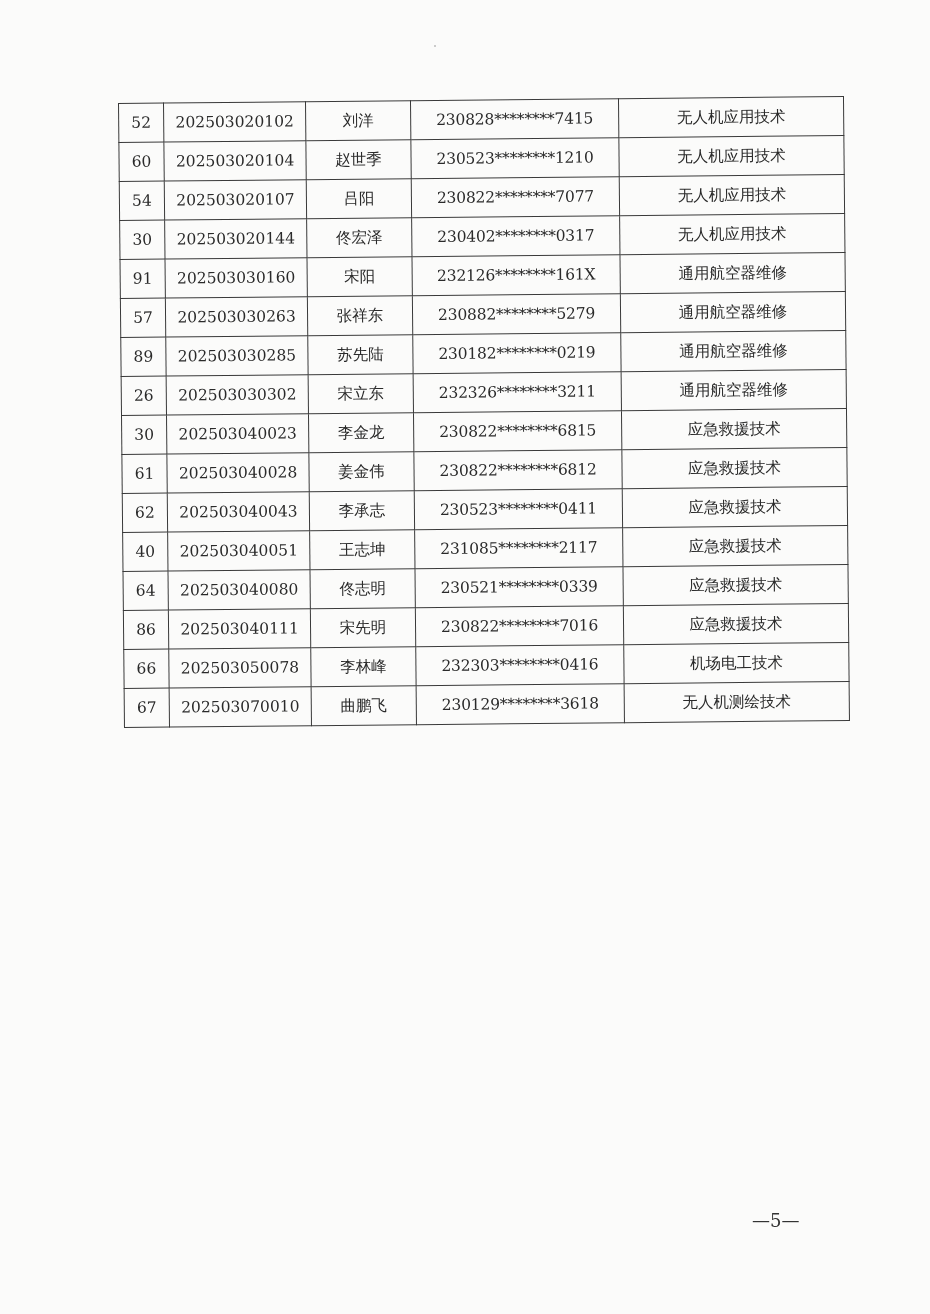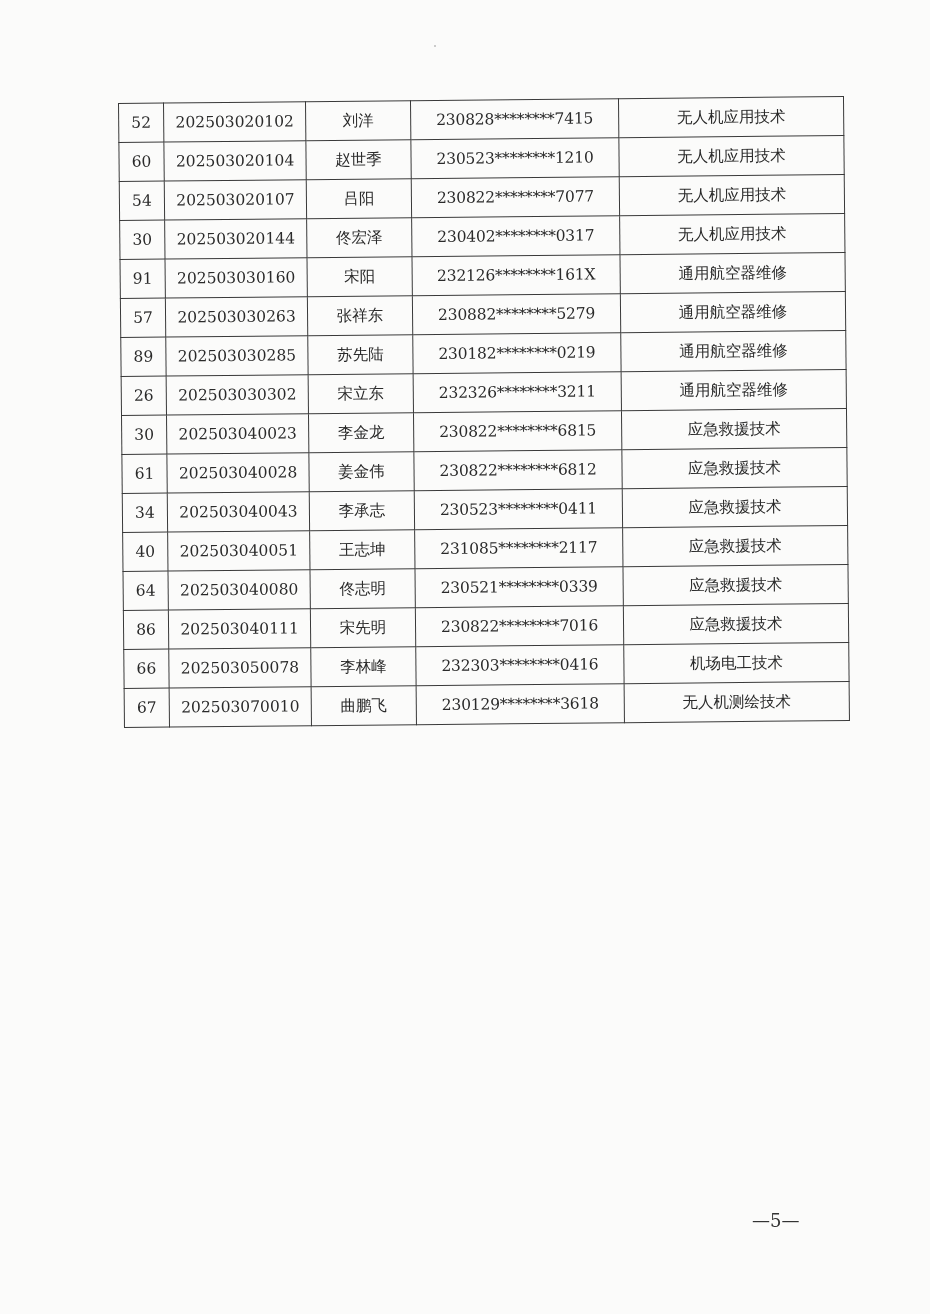--- a/index.html
+++ b/index.html
@@ -103,21 +103,21 @@
     <td class="c-major">应急救援技术</td>
   </tr>
         <tr>
     <td class="c-no">61</td>
     <td class="c-id">202503040028</td>
     <td class="c-name">姜金伟</td>
     <td class="c-card">230822********6812</td>
     <td class="c-major">应急救援技术</td>
   </tr>
         <tr>
-    <td class="c-no">34</td>
+    <td class="c-no">62</td>
     <td class="c-id">202503040043</td>
     <td class="c-name">李承志</td>
     <td class="c-card">230523********0411</td>
     <td class="c-major">应急救援技术</td>
   </tr>
         <tr>
     <td class="c-no">40</td>
     <td class="c-id">202503040051</td>
     <td class="c-name">王志坤</td>
     <td class="c-card">231085********2117</td>

